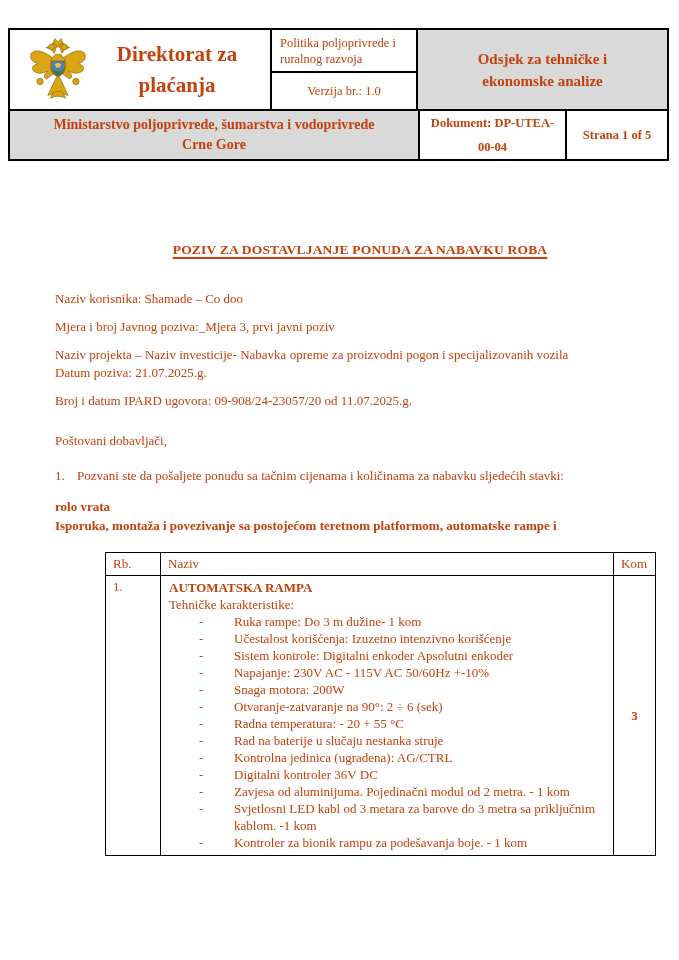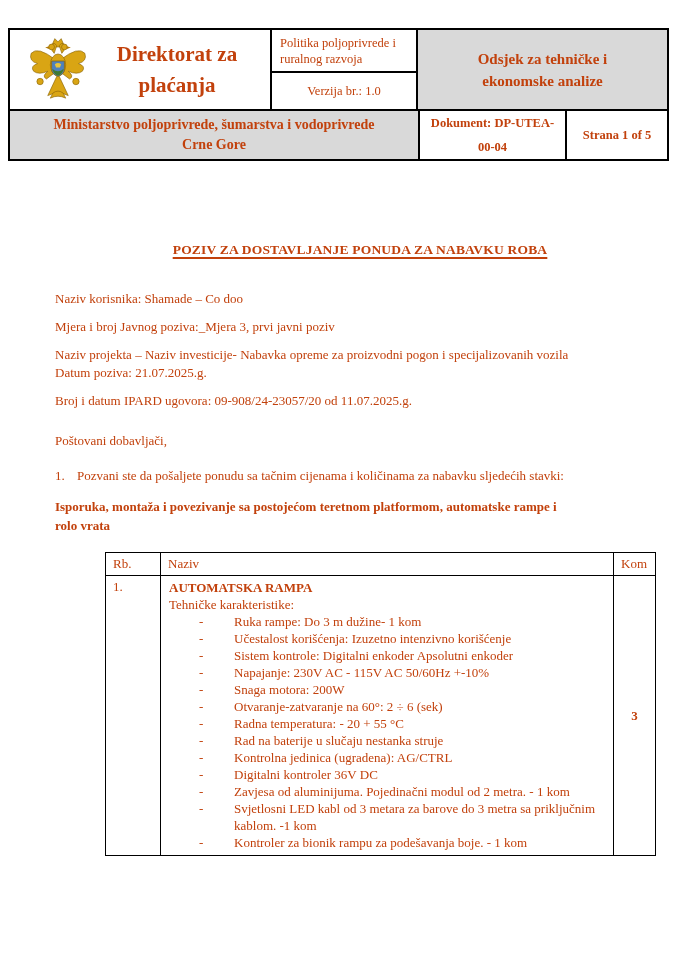--- a/index.html
+++ b/index.html
@@ -127,22 +127,22 @@
 
   <div class="content p4">Broj i datum IPARD ugovora: 09-908/24-23057/20 od 11.07.2025.g.</div>
 
   <div class="content p5">Poštovani dobavljači,</div>
 
   <div class="content p6">
     <span class="num">1.</span><span>Pozvani ste da pošaljete ponudu sa tačnim cijenama i količinama za nabavku sljedećih stavki:</span>
   </div>
 
   <div class="content subject">
+    <div>rolo vrata</div>
     <div>Isporuka, montaža i povezivanje sa postojećom teretnom platformom, automatske rampe i</div>
-    <div>rolo vrata</div>
   </div>
 
   <table class="items">
     <colgroup>
         <col class="c-rb">
         <col class="c-naziv">
         <col class="c-kom">
       </colgroup>
     <thead>
       <tr>
@@ -173,21 +173,21 @@
             <li>
                 <span class="dash">-</span>
                 <span class="spec-text">Napajanje: 230V AC - 115V AC 50/60Hz +-10%</span>
               </li>
             <li>
                 <span class="dash">-</span>
                 <span class="spec-text">Snaga motora: 200W</span>
               </li>
             <li>
                 <span class="dash">-</span>
-                <span class="spec-text">Otvaranje-zatvaranje na 60°: 2 ÷ 6 (sek)</span>
+                <span class="spec-text">Otvaranje-zatvaranje na 90°: 2 ÷ 6 (sek)</span>
               </li>
             <li>
                 <span class="dash">-</span>
                 <span class="spec-text">Radna temperatura: - 20 + 55 °C</span>
               </li>
             <li>
                 <span class="dash">-</span>
                 <span class="spec-text">Rad na baterije u slučaju nestanka struje</span>
               </li>
             <li>

